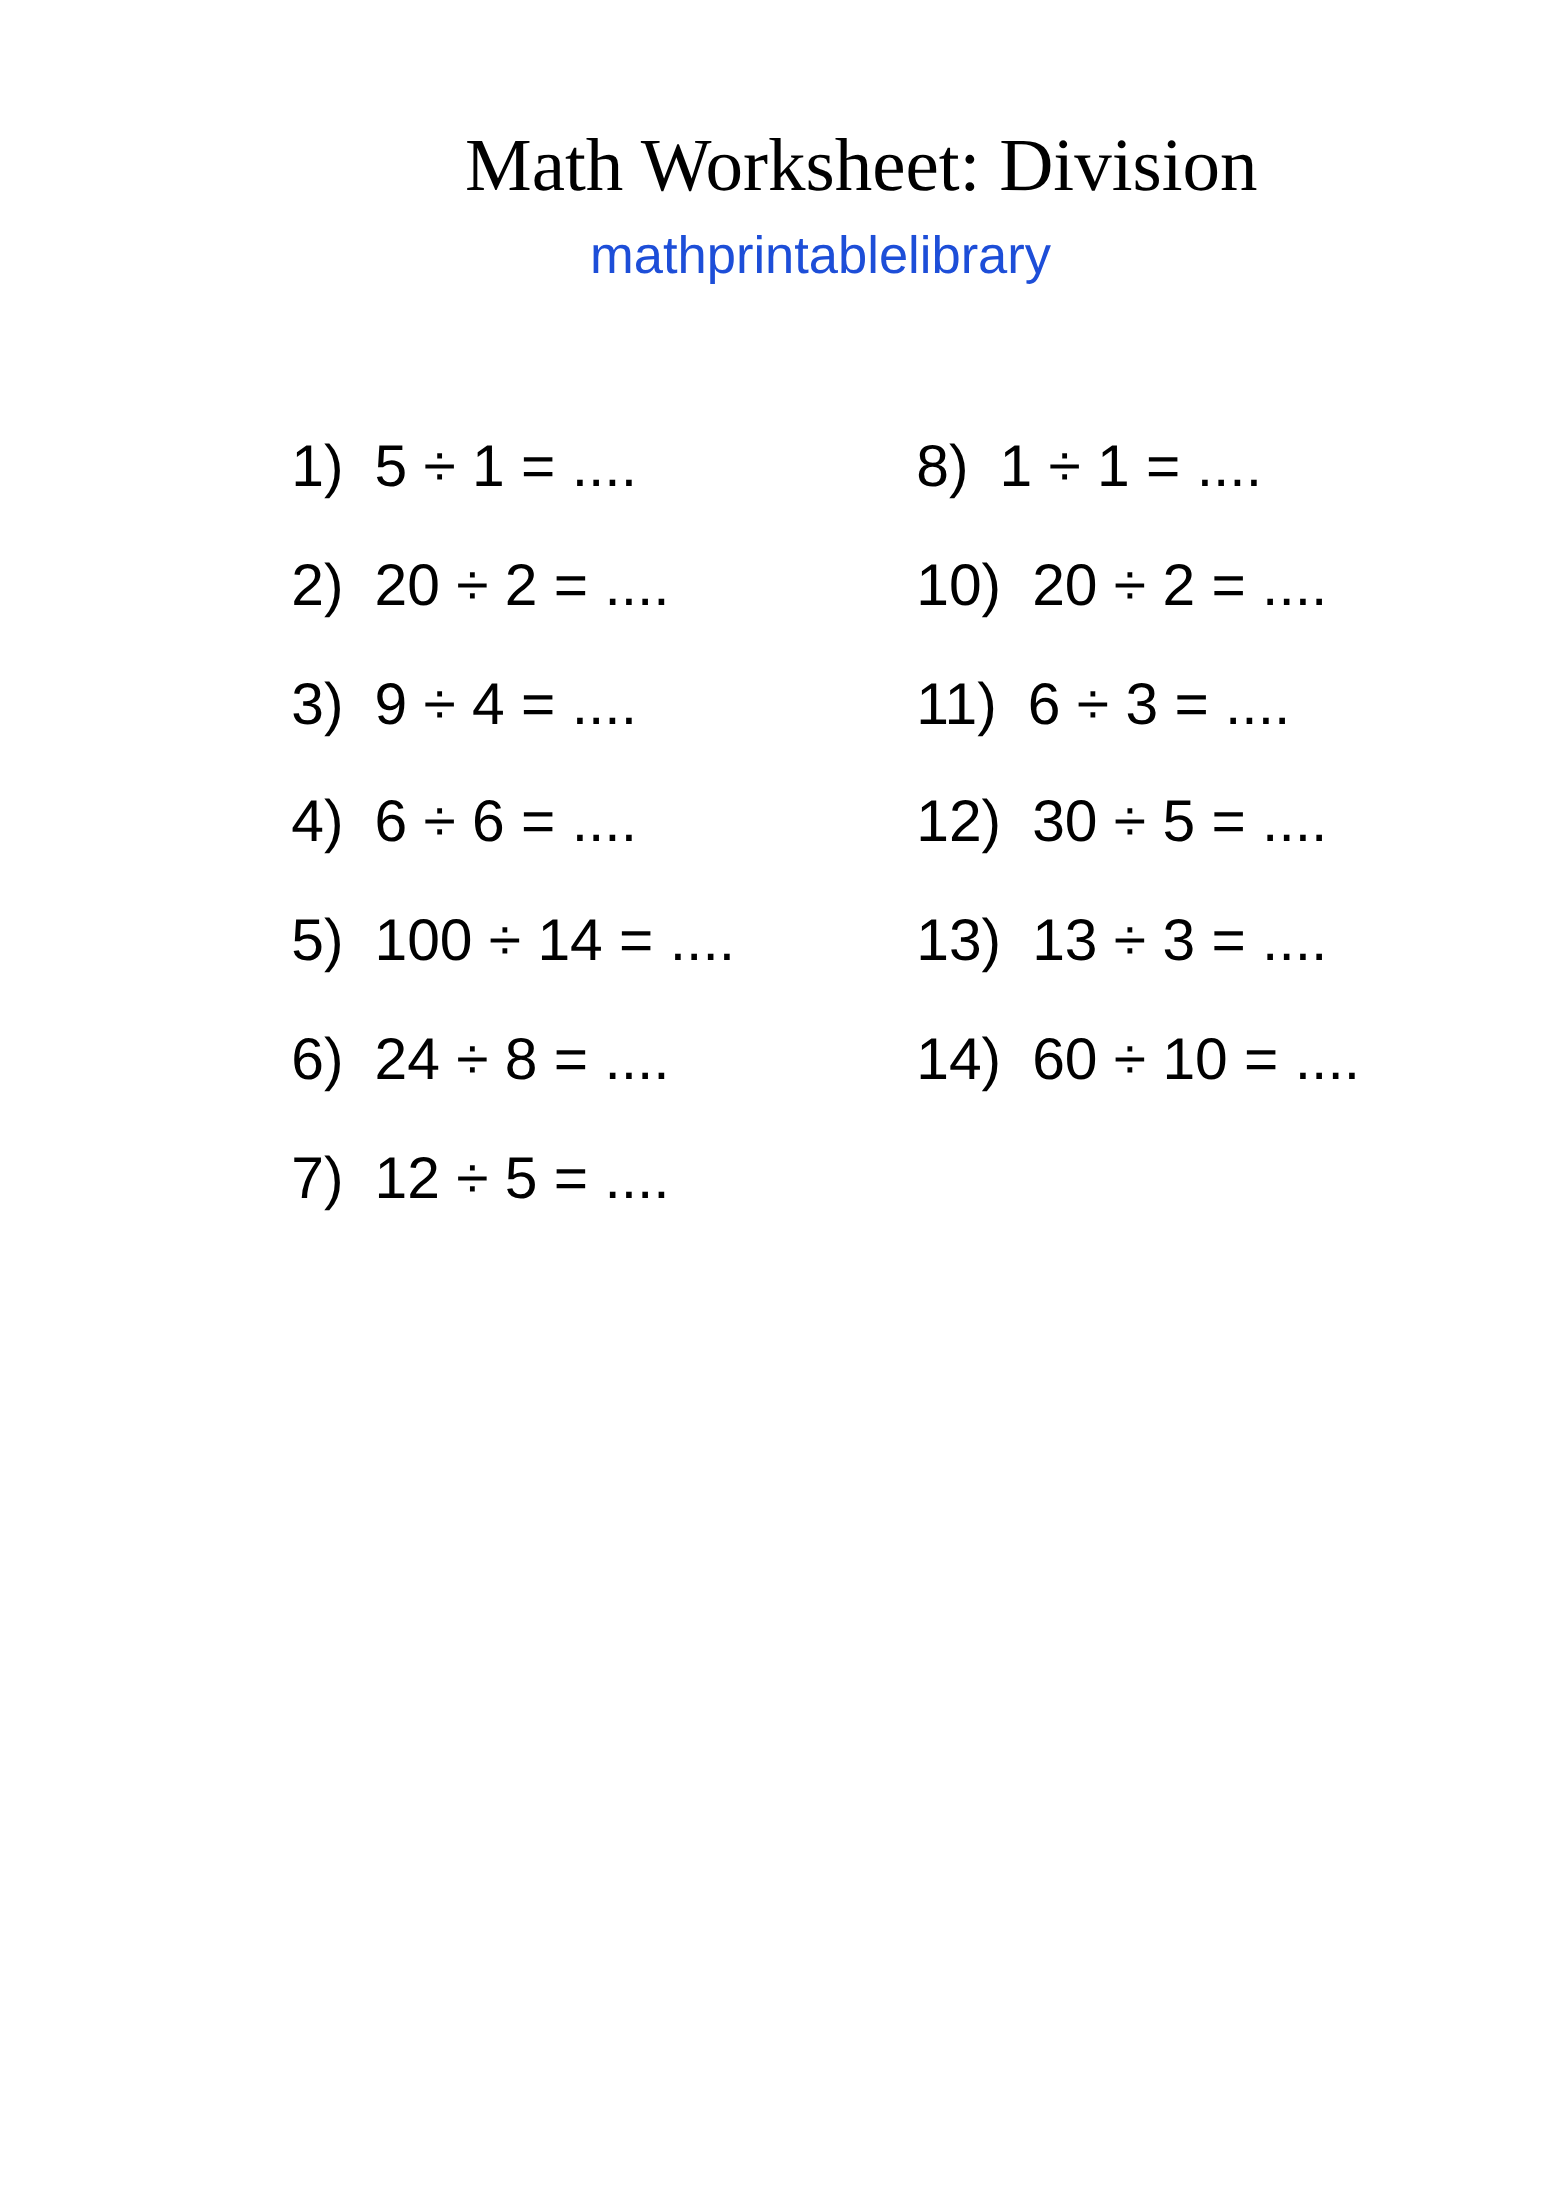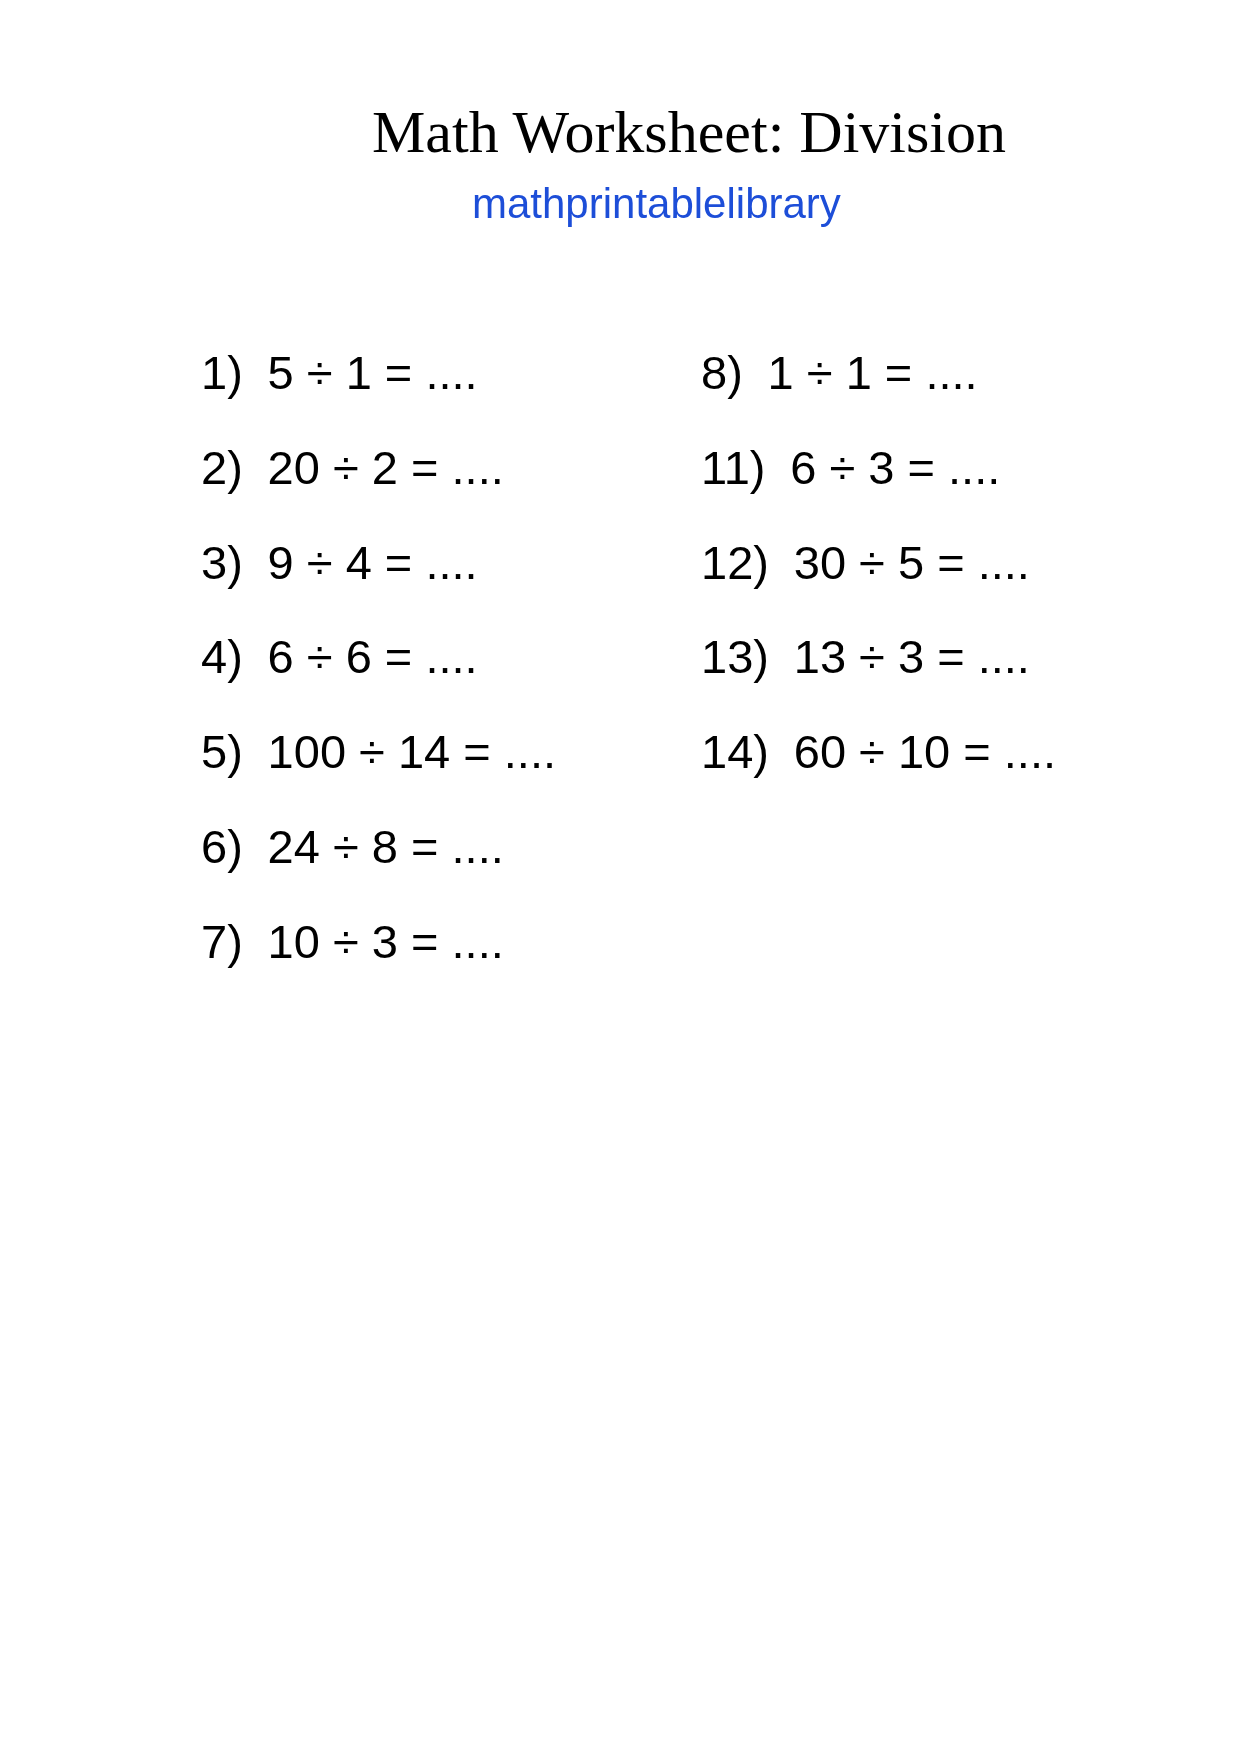--- a/index.html
+++ b/index.html
@@ -39,39 +39,41 @@
       top: 343px;
     }
     .column.left { left: 201px; }
     .column.right { left: 701px; }
     .problem {
       height: 94.8px;
       font-size: 47px;
       line-height: 60px;
       white-space: nowrap;
       color: #000000;
+      margin-left: 32px;
     }
     .problem .num { margin-right: 0.25em; }
     .problem .answer-blank { cursor: text; }
   </style>
 </head>
 <body>
 
 <div class="title">Math Worksheet: Division</div>
 <div class="subtitle">mathprintablelibrary</div>
 
 <div class="column left">
   <div class="problem"><span class="num">1)</span> <span>5 ÷ 1 =</span> <span class="answer-blank">....</span></div>
   <div class="problem"><span class="num">2)</span> <span>20 ÷ 2 =</span> <span class="answer-blank">....</span></div>
   <div class="problem"><span class="num">3)</span> <span>9 ÷ 4 =</span> <span class="answer-blank">....</span></div>
   <div class="problem"><span class="num">4)</span> <span>6 ÷ 6 =</span> <span class="answer-blank">....</span></div>
   <div class="problem"><span class="num">5)</span> <span>100 ÷ 14 =</span> <span class="answer-blank">....</span></div>
   <div class="problem"><span class="num">6)</span> <span>24 ÷ 8 =</span> <span class="answer-blank">....</span></div>
-  <div class="problem"><span class="num">7)</span> <span>10 ÷ 3 =</span> <span class="answer-blank">....</span></div>
+  <div class="problem"><span class="num">7)</span> <span>12 ÷ 5 =</span> <span class="answer-blank">....</span></div>
 </div>
 
 <div class="column right">
   <div class="problem"><span class="num">8)</span> <span>1 ÷ 1 =</span> <span class="answer-blank">....</span></div>
+  <div class="problem"><span class="num">10)</span> <span>20 ÷ 2 =</span> <span class="answer-blank">....</span></div>
   <div class="problem"><span class="num">11)</span> <span>6 ÷ 3 =</span> <span class="answer-blank">....</span></div>
   <div class="problem"><span class="num">12)</span> <span>30 ÷ 5 =</span> <span class="answer-blank">....</span></div>
   <div class="problem"><span class="num">13)</span> <span>13 ÷ 3 =</span> <span class="answer-blank">....</span></div>
   <div class="problem"><span class="num">14)</span> <span>60 ÷ 10 =</span> <span class="answer-blank">....</span></div>
 </div>
 
 </body></html>

